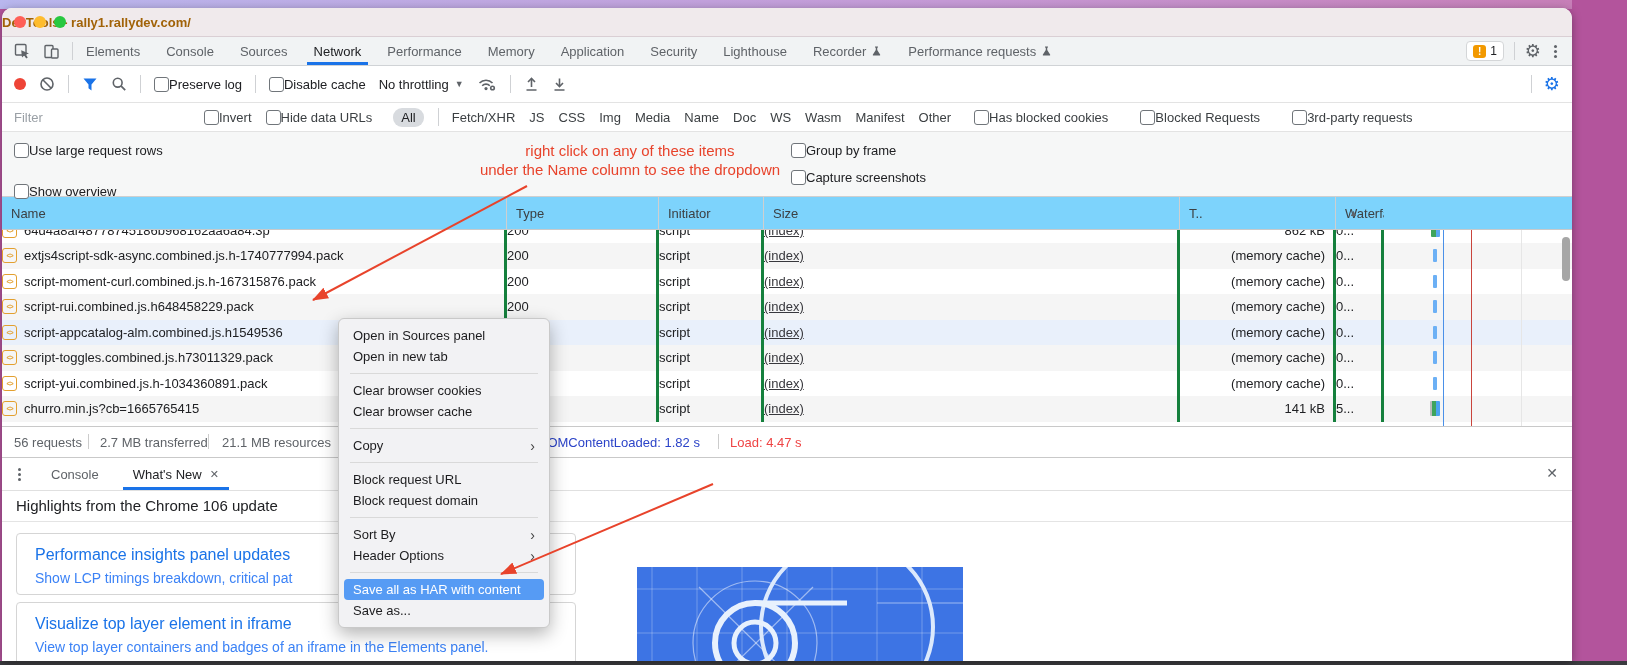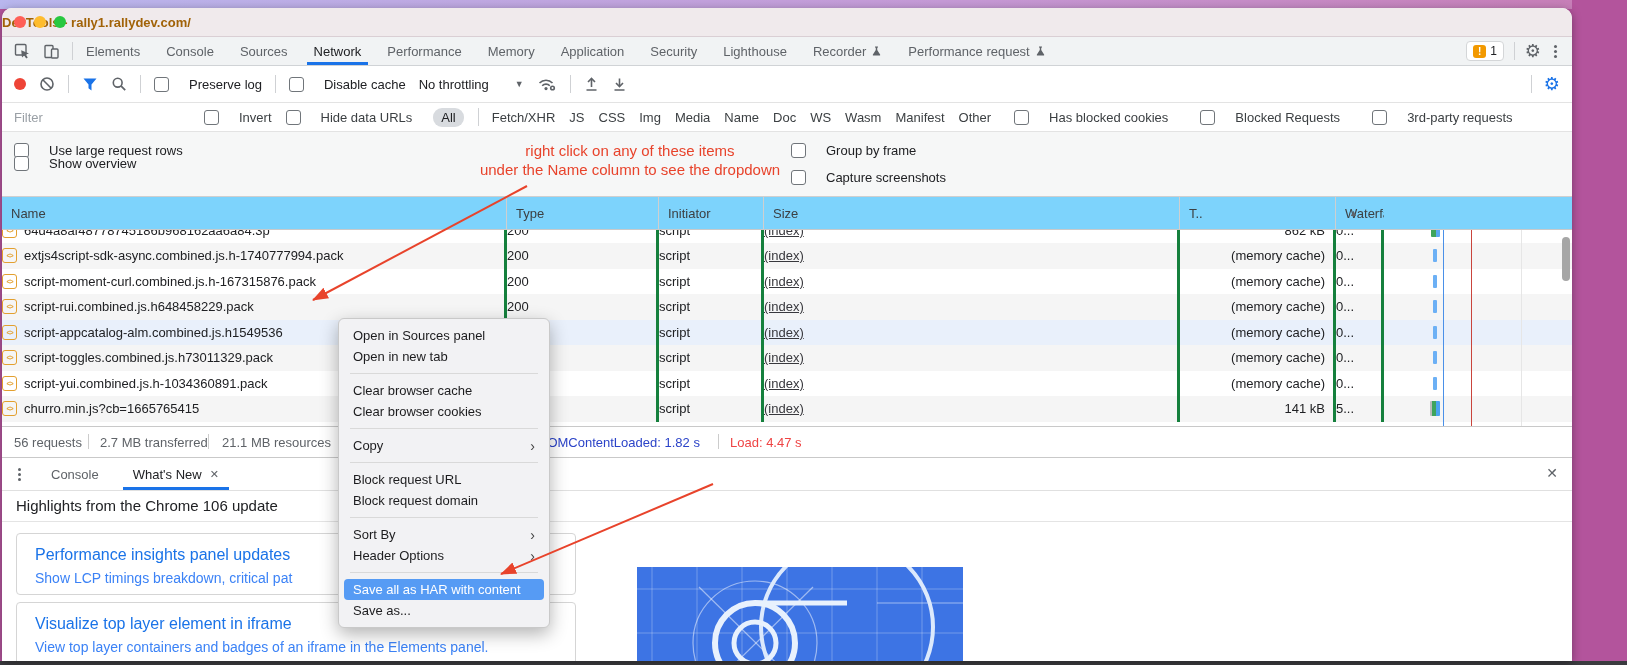--- a/index.html
+++ b/index.html
@@ -30,38 +30,38 @@
   .warncount{color:#202124;font-size:12px}
   .gearglyph{font-size:18px;color:#5f6368;line-height:1}
   .gearglyph.blue{color:#1a73e8}
   .dots3{display:flex;flex-direction:column;gap:2px;padding:0 3px}
   .dots3 i{width:3px;height:3px;border-radius:50%;background:#5f6368}
 
   
   .nettoolbar{height:36px;display:flex;align-items:center;gap:13px;padding:0 12px;border-bottom:1px solid #e3e3e3;font-size:13px;color:#202124;position:relative}
   .recdot{width:12px;height:12px;border-radius:50%;background:#ee4437}
   .cb{width:13px;height:13px;border:1.4px solid #70757a;border-radius:3px;background:#fff;flex:0 0 auto}
-  .cbrow{display:flex;align-items:center;gap:20px;white-space:nowrap}
+  .cbrow{display:flex;align-items:center;gap:0;white-space:nowrap}
   .ddcaret{font-size:9px;color:#5f6368;margin-left:6px}
   .toolbar-right{margin-left:auto;display:flex;align-items:center;gap:12px}
 
   
   .filterbar{height:28px;display:flex;align-items:center;font-size:13px;color:#3c4043;border-bottom:1px solid #e3e3e3}
   .filterph{color:#9aa0a6;margin-left:12px;width:190px}
   .filterbar .cbrow{margin-right:14px}
   .chips{display:flex;align-items:center}
   .chip{margin:0 7px;white-space:nowrap;color:#3c4043}
   .chip.sel{background:#d8dbdf;border-radius:9px;padding:2px 8px;color:#202124;margin-right:8px}
   .chipsep{width:1px;height:18px;background:#cfd1d4;margin:0 6px}
   .fb-checks{display:flex;align-items:center;margin-left:16px;gap:18px}
 
   
   .optionsband{height:64px;background:#f6f7f7;border-bottom:1px solid #cfcfcf;position:relative;font-size:13px;color:#202124}
   .ob-left1{position:absolute;left:12px;top:11px}
-  .ob-left2{position:absolute;left:12px;top:24px}
+  .ob-left2{position:absolute;left:12px;top:52px}
   .ob-right1{position:absolute;left:789px;top:11px}
   .ob-right2{position:absolute;left:789px;top:38px}
   .annotation{position:absolute;left:428px;top:9px;width:400px;text-align:center;font-size:15px;line-height:19px;color:#e8432b}
 
   
   .tgrid{display:grid;grid-template-columns:505px 152px 105px 416px 156px 48px 1fr}
   .theader{height:32px;background:#7dd3fc;border-bottom:1px solid #c9c9c9;font-size:13px;color:#3c4043}
   .theader .hc{display:flex;align-items:center;padding-left:9px;border-right:1px solid #cfcfcf;overflow:hidden;white-space:nowrap}
   .theader .hc:last-child{border-right:none;position:relative}
   .sortarrow{position:absolute;right:26px;font-size:9px;color:#5f6368}
@@ -183,21 +183,21 @@
         </div>
         <div class="ptab">
           <span class="plabel">Recorder</span>
           <span class="flask">
             <svg width="11" height="12" viewBox="0 0 12 12">
               <path d="M4.4 1h3.2v1l-.8.7v2.1l3.1 5.1c.4.7 0 1.1-.6 1.1H2.7c-.6 0-1-.4-.6-1.1l3.1-5.1V2.7l-.8-.7z" fill="#5f6368"></path>
             </svg>
           </span>
         </div>
         <div class="ptab">
-          <span class="plabel">Performance request</span>
+          <span class="plabel">Performance requests</span>
           <span class="flask">
             <svg width="11" height="12" viewBox="0 0 12 12">
               <path d="M4.4 1h3.2v1l-.8.7v2.1l3.1 5.1c.4.7 0 1.1-.6 1.1H2.7c-.6 0-1-.4-.6-1.1l3.1-5.1V2.7l-.8-.7z" fill="#5f6368"></path>
             </svg>
           </span>
         </div>
       </div>
     <div class="pt-right">
       <span class="warnbadge">
         <span class="warnicon">!</span>
@@ -560,24 +560,24 @@
 
   <div class="ctxmenu">
       <div class="mitem">
         <span>Open in Sources panel</span>
       </div>
       <div class="mitem">
         <span>Open in new tab</span>
       </div>
       <div class="msep"></div>
       <div class="mitem">
+        <span>Clear browser cookies</span>
+      </div>
+      <div class="mitem">
         <span>Clear browser cache</span>
-      </div>
-      <div class="mitem">
-        <span>Clear browser cookies</span>
       </div>
       <div class="msep"></div>
       <div class="mitem">
         <span>Copy</span>
         <span class="marrow">›</span>
       </div>
       <div class="msep"></div>
       <div class="mitem">
         <span>Block request URL</span>
       </div>

